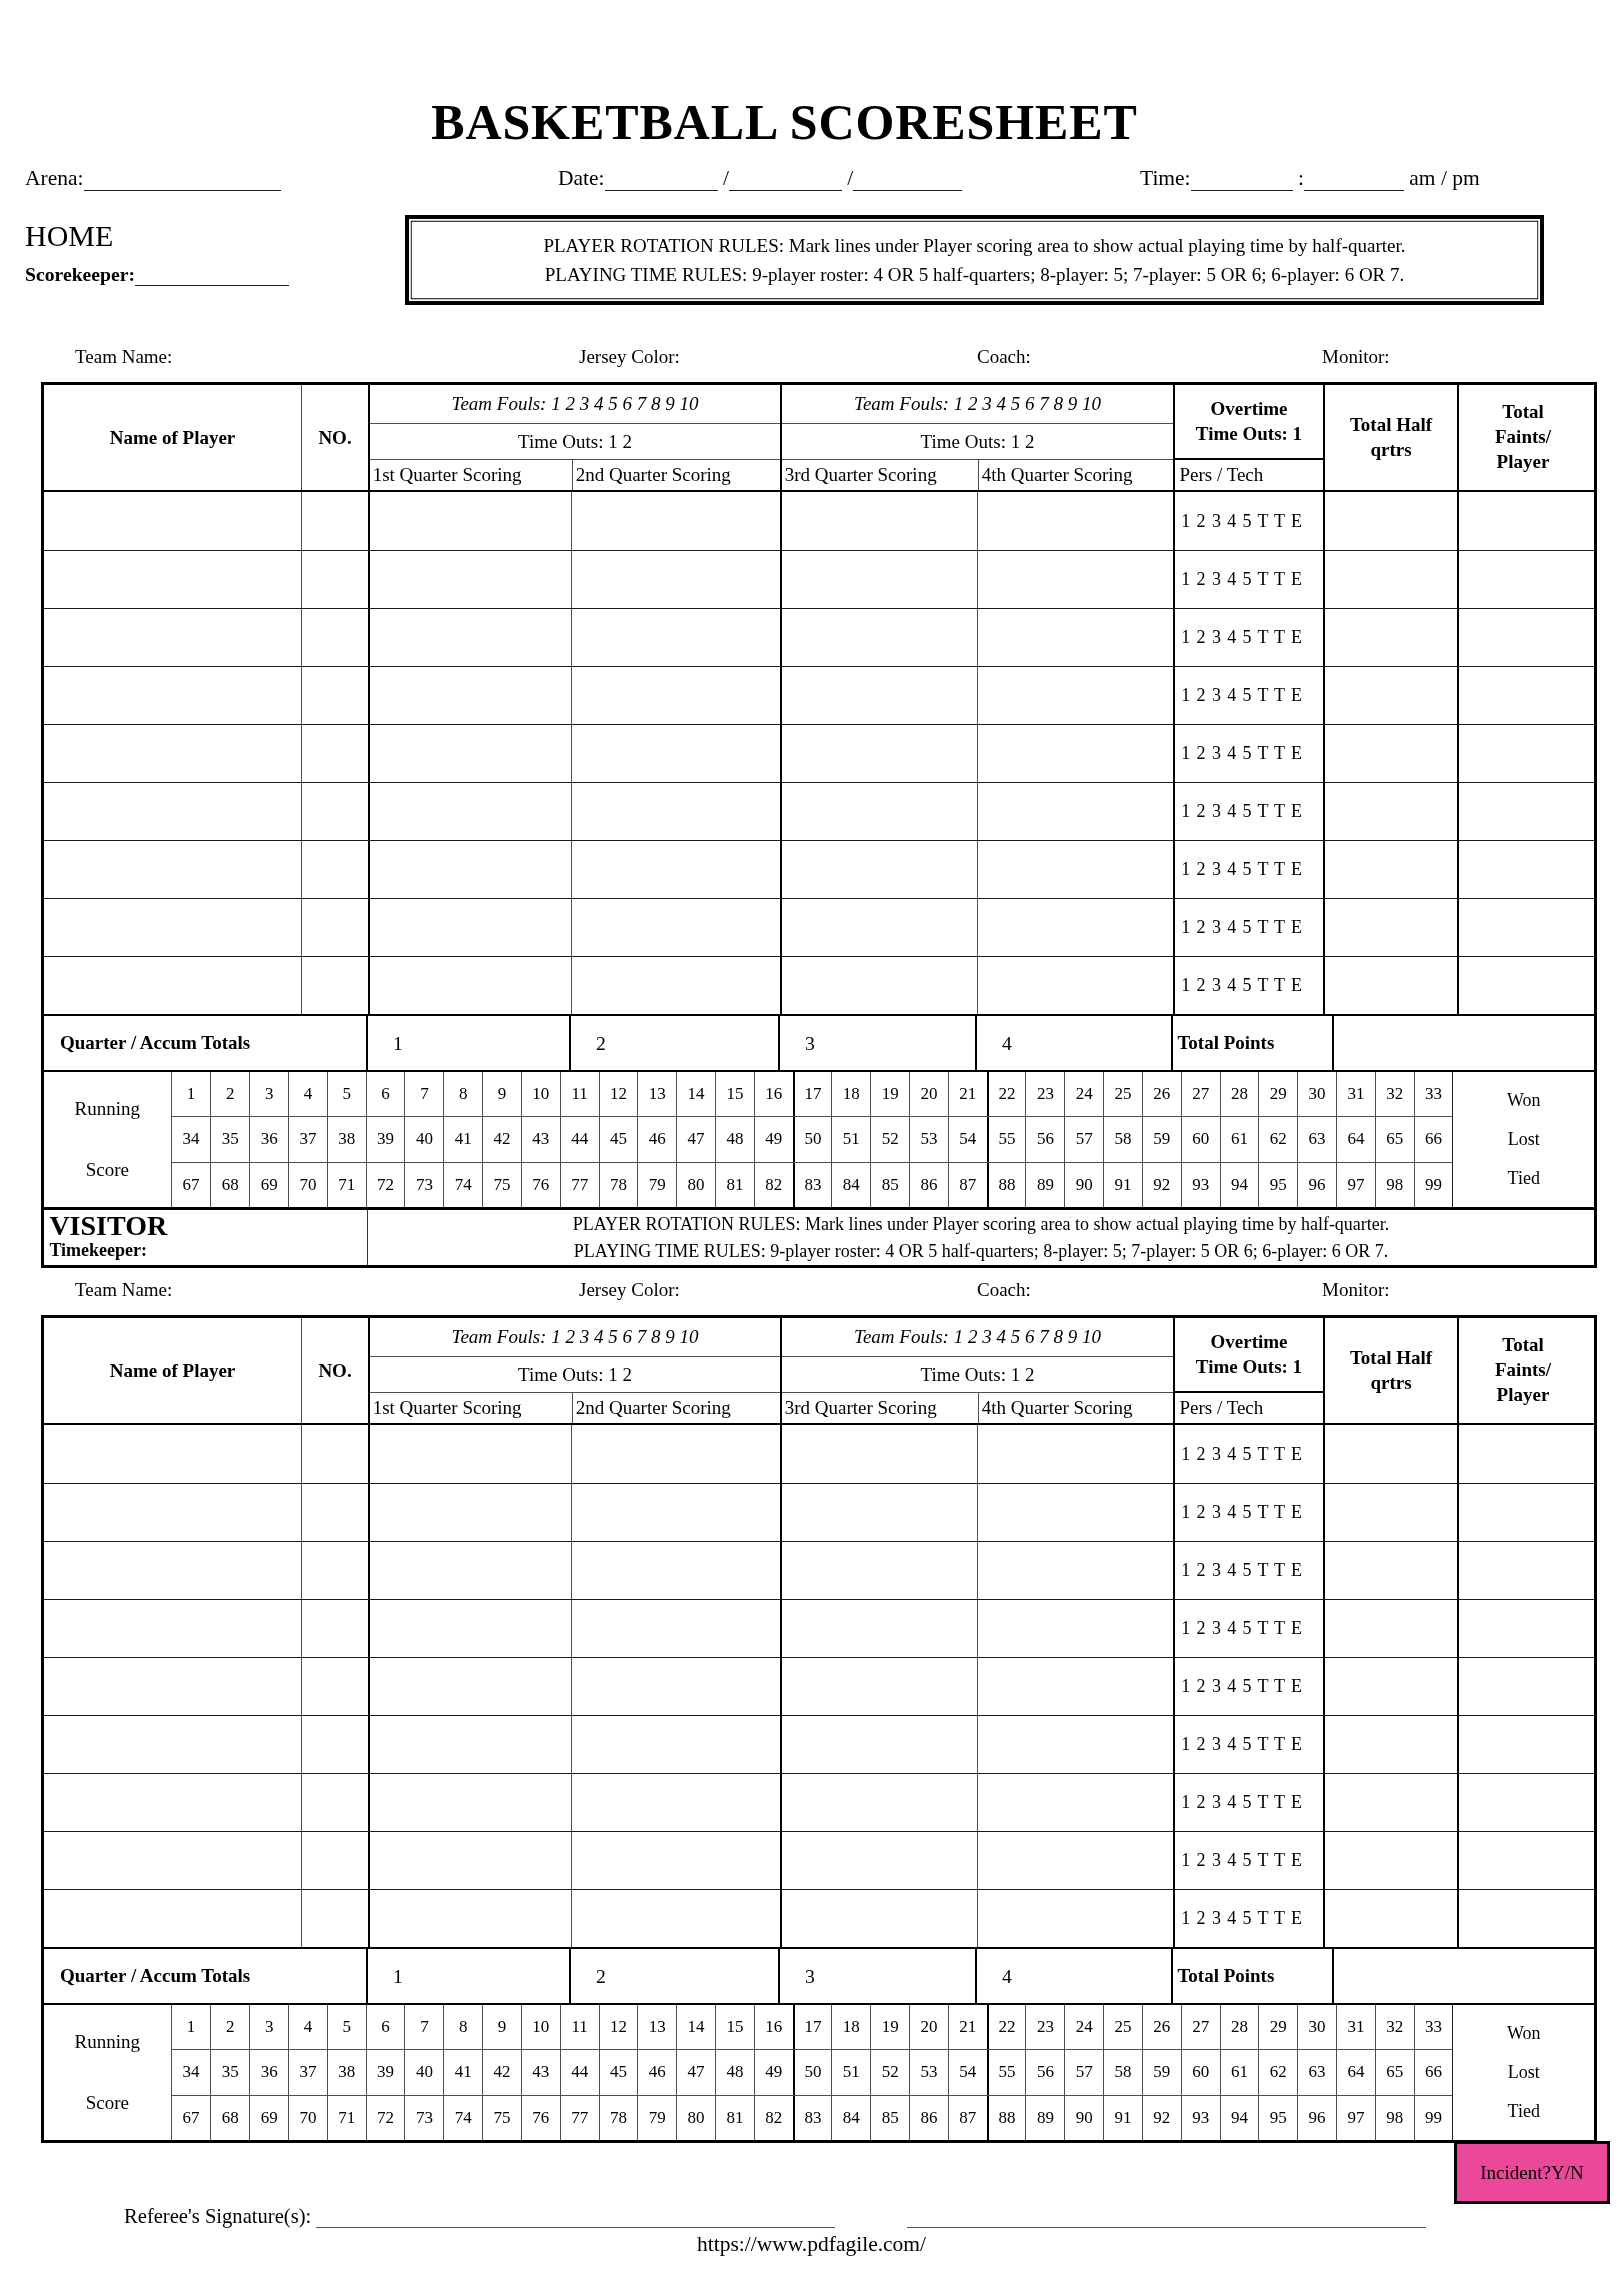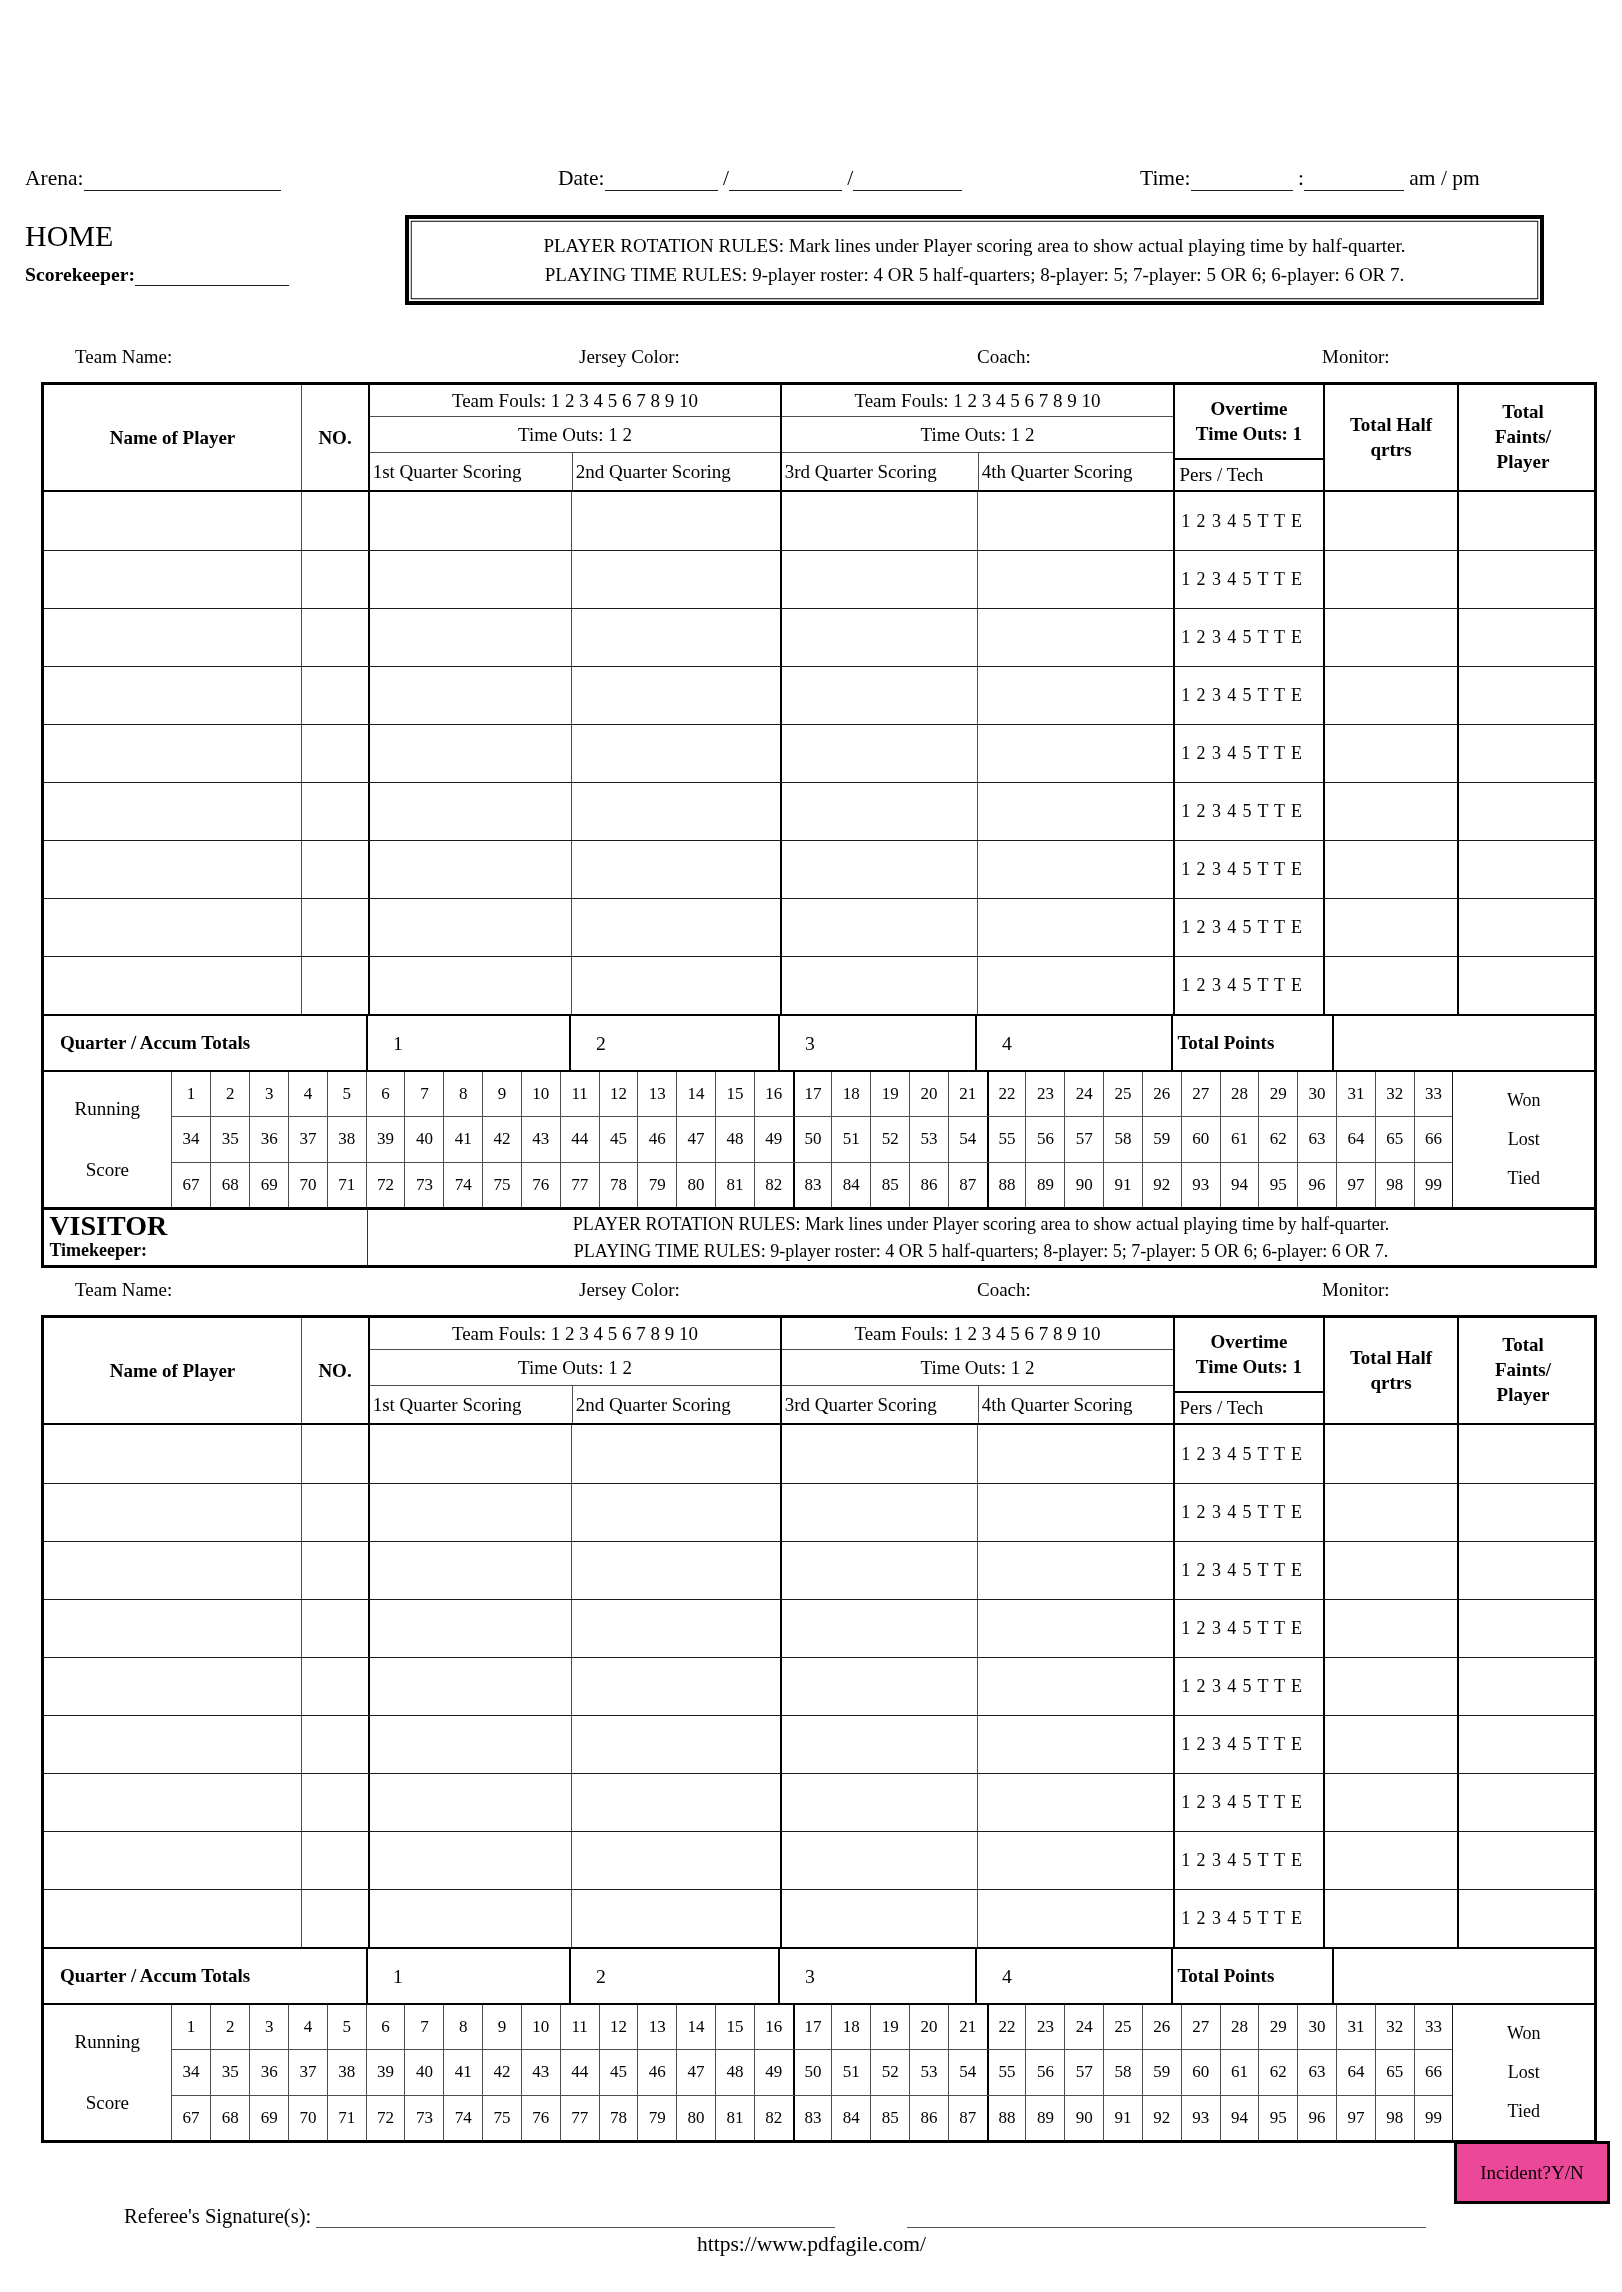--- a/index.html
+++ b/index.html
@@ -23,21 +23,21 @@
   .cell{flex:0 0 auto;}
   
   .w-name{width:257px}.w-no{width:67px}.w-q1{width:203px}.w-q2{width:209px}
   .w-q3{width:197px}.w-q4{width:196px}.w-pers{width:150px}.w-thq{width:134px}.w-tfp{width:130px}
   
   .bl{border-left:0.9px solid #4d4d4d;} .bL{border-left:2.7px solid #000;}
   .thead{display:flex;height:107px;border-bottom:2.7px solid #000;font-size:19px;}
   .vcen{display:flex;align-items:center;justify-content:center;text-align:center;}
   .hname{font-weight:bold;}
   .hgrp{display:flex;flex-direction:column;}
-  .hfouls{height:32px;border-bottom:0.9px solid #4d4d4d;display:flex;align-items:center;justify-content:center;}
+  .hfouls{height:39px;border-bottom:0.9px solid #4d4d4d;display:flex;align-items:center;justify-content:center;font-style:italic;}
   .htouts{height:36px;border-bottom:0.9px solid #4d4d4d;display:flex;align-items:center;justify-content:center;}
   .hsplit{flex:1;display:flex;}
   .hq{display:flex;align-items:center;padding-left:2.7px;font-size:19px;}
   .hotop{height:75px;border-bottom:2.7px solid #000;display:flex;flex-direction:column;
          align-items:center;justify-content:center;font-weight:bold;line-height:1.3;}
   .hpers{flex:1;display:flex;align-items:center;padding-left:4.5px;}
   .hwrap{display:flex;align-items:center;justify-content:center;text-align:center;
          font-weight:bold;line-height:1.3;}
   .tbody .trow{display:flex;height:58px;}
   .tbody .trow + .trow{border-top:1.8px solid #1a1a1a;}
@@ -70,20 +70,21 @@
             font-size:19px;line-height:1.35;}
   .refrow{top:2200px;left:124px;font-size:20.6px;white-space:nowrap;}
   .sigline{display:inline-block;width:519px;border-bottom:1.8px solid #555;height:27px;vertical-align:bottom;}
   .urlline{top:2232px;left:0;right:0;text-align:center;font-size:21.5px;}
 </style>
 </head>
 <body>
 
 <div class="page">
 
+  <div class="abs title">BASKETBALL SCORESHEET</div>
 
   <div class="abs metarow" style="left:25px;">
     <span>Arena:</span><span class="blank" style="width:197px"></span>
   </div>
   <div class="abs metarow" style="left:558px;">
     <span>Date:</span><span class="blank" style="width:113px"></span>
     <span>/</span><span class="blank" style="width:113px"></span>
     <span>/</span><span class="blank" style="width:109px"></span>
   </div>
   <div class="abs metarow" style="left:1140px;">

